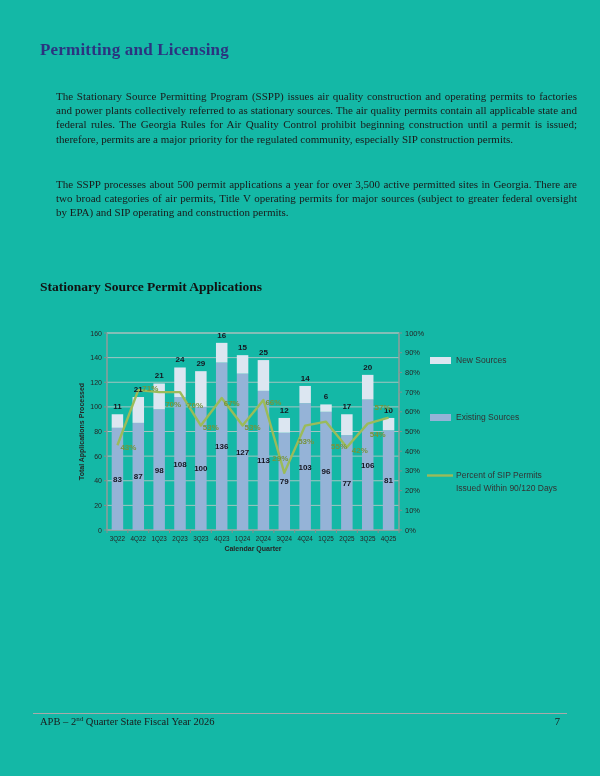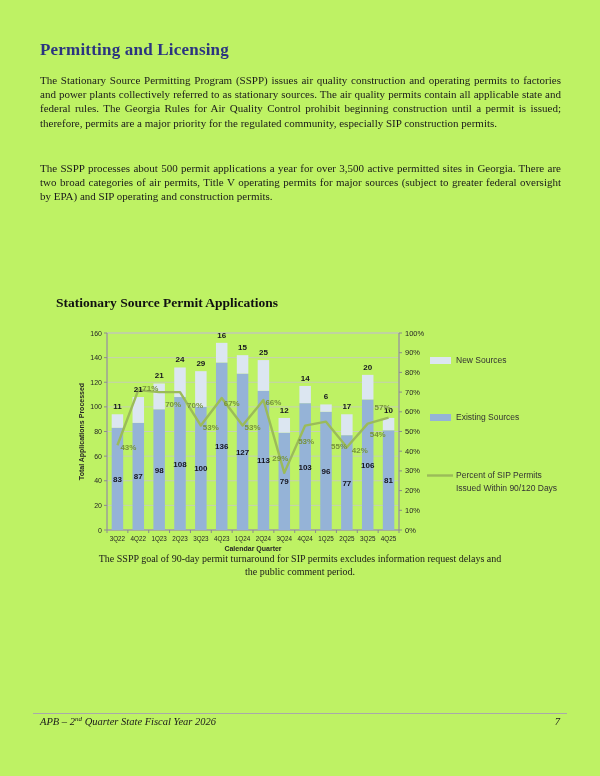--- a/index.html
+++ b/index.html
@@ -1,53 +1,53 @@
 <!DOCTYPE html>
 <html><head>
 <meta charset="utf-8">
 <style>
   html,body{margin:0;padding:0;background:#ffffff;}
   .page{
     position:relative;
     width:600px;height:776px;
-    background:#bef264;
+    background:#14b8a6;
     font-family:"Liberation Serif", serif;
     color:#1a1a1a;
     overflow:hidden;
   }
   .doc-title{
     position:absolute;top:40px;left:40px;
     font-size:17px;font-weight:bold;color:#2b3480;
     letter-spacing:0.2px;margin:0;
   }
   .para{
     position:absolute;left:40px;width:521px;
     font-size:11px;line-height:14.2px;
-    text-align:justify;margin:0;
+    text-align:justify;margin:16px;
   }
   .para-1{top:73px;}
   .para-2{top:161px;line-height:14px;}
   .para-3{top:213px;}
   .section-heading{
     position:absolute;top:279px;left:40px;
-    font-size:13.5px;font-weight:bold;color:#111111;margin:16px;
+    font-size:13.5px;font-weight:bold;color:#111111;margin:0;
   }
   .chart-wrap{position:absolute;top:322px;left:75px;width:515px;height:233px;}
   .chart-caption{
     position:absolute;top:553px;left:95px;width:410px;
     font-size:10px;line-height:12.5px;text-align:center;color:#1a1a1a;
   }
   .footer-rule{
     position:absolute;top:713px;left:33px;width:534px;height:1px;
     background:#a9a9a9;
   }
   .footer{
     position:absolute;top:716px;left:40px;width:520px;
     font-size:10.5px;color:#1a1a1a;
-    display:flex;justify-content:space-between;align-items:baseline;font-style:italic;
+    display:flex;justify-content:space-between;align-items:baseline;
   }
   .footer sup{font-size:7px;line-height:0;}
   svg text{font-family:"Liberation Sans", sans-serif;}
 </style>
 </head>
 <body>
 
 <div class="page">
 
   <h1 class="doc-title">Permitting and Licensing</h1>
@@ -217,21 +217,20 @@
         <rect x="355" y="35" width="21" height="7" fill="#DCE6F1"></rect>
         <text x="381" y="41" text-anchor="start" font-size="8.5" fill="#333333">New Sources</text>
         <rect x="355" y="92" width="21" height="7" fill="#95B3D7"></rect>
         <text x="381" y="98" text-anchor="start" font-size="8.5" fill="#333333">Existing Sources</text>
         <line x1="352" y1="153.5" x2="378" y2="153.5" stroke="#9BBB59" stroke-width="2.4"></line>
         <text x="381" y="156" text-anchor="start" font-size="8.5" fill="#333333">Percent of SIP Permits</text>
         <text x="381" y="169" text-anchor="start" font-size="8.5" fill="#333333">Issued Within 90/120 Days</text>
       </svg>
   </div>
 
-  <div class="chart-caption">The SSPP goal of 90-day permit turnaround for SIP permits excludes information request delays and the public comment period.</div>
 
   <div class="footer-rule"></div>
   <div class="footer">
     <span><span>APB – 2</span><sup>nd</sup><span> Quarter State Fiscal Year 2026</span></span>
     <span>7</span>
   </div>
 
 </div>
 
 </body></html>

